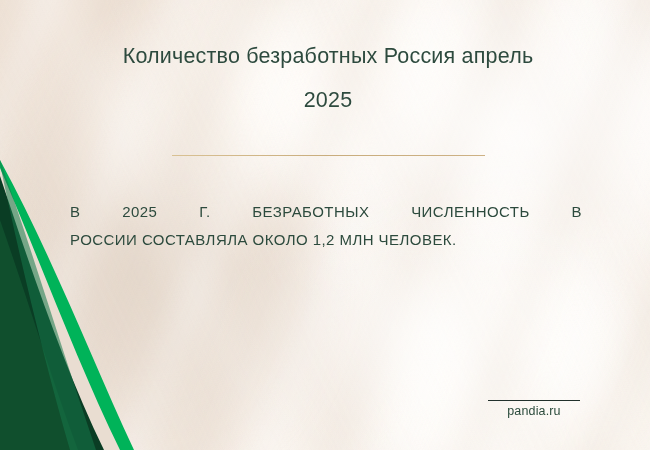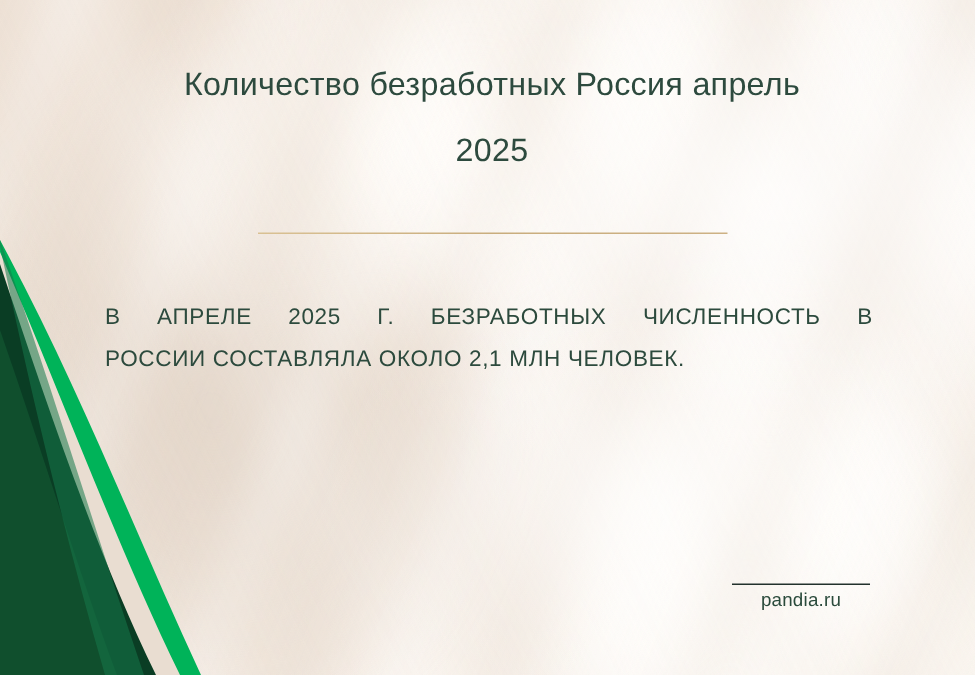--- a/index.html
+++ b/index.html
@@ -119,21 +119,21 @@
   }
   .body-block .ln { display:block; white-space:nowrap; }
   .body-block .ln1 {
     display:flex;
     justify-content:space-between;
   }
 
   
   .footer {
     position:absolute;
-    left:488px; top:389px; width:92px;
+    left:488px; top:400px; width:92px;
     text-align:center;
   }
   .footer .rule {
     width:92px; height:1px;
     background:#22312c;
     margin:0 0 3px 0;
   }
   .footer .src {
     font-size:12.5px;
     color:#2a4a3b;
@@ -170,28 +170,27 @@
   <div class="title-block">
     <div class="line">Количество безработных Россия апрель</div>
     <div class="line">2025</div>
   </div>
 
   <div class="divider"></div>
 
   <div class="body-block">
     <span class="ln ln1">
       <span>В</span>
-      <span>АПРЕЛЕ</span>
       <span>2025</span>
       <span>Г.</span>
       <span>БЕЗРАБОТНЫХ</span>
       <span>ЧИСЛЕННОСТЬ</span>
       <span>В</span>
     </span>
-    <span class="ln">РОССИИ СОСТАВЛЯЛА ОКОЛО 2,1 МЛН ЧЕЛОВЕК.</span>
+    <span class="ln">РОССИИ СОСТАВЛЯЛА ОКОЛО 1,2 МЛН ЧЕЛОВЕК.</span>
   </div>
 
   <div class="footer">
     <div class="rule"></div>
     <div class="src">pandia.ru</div>
   </div>
 
 </div>
 
 </body></html>

